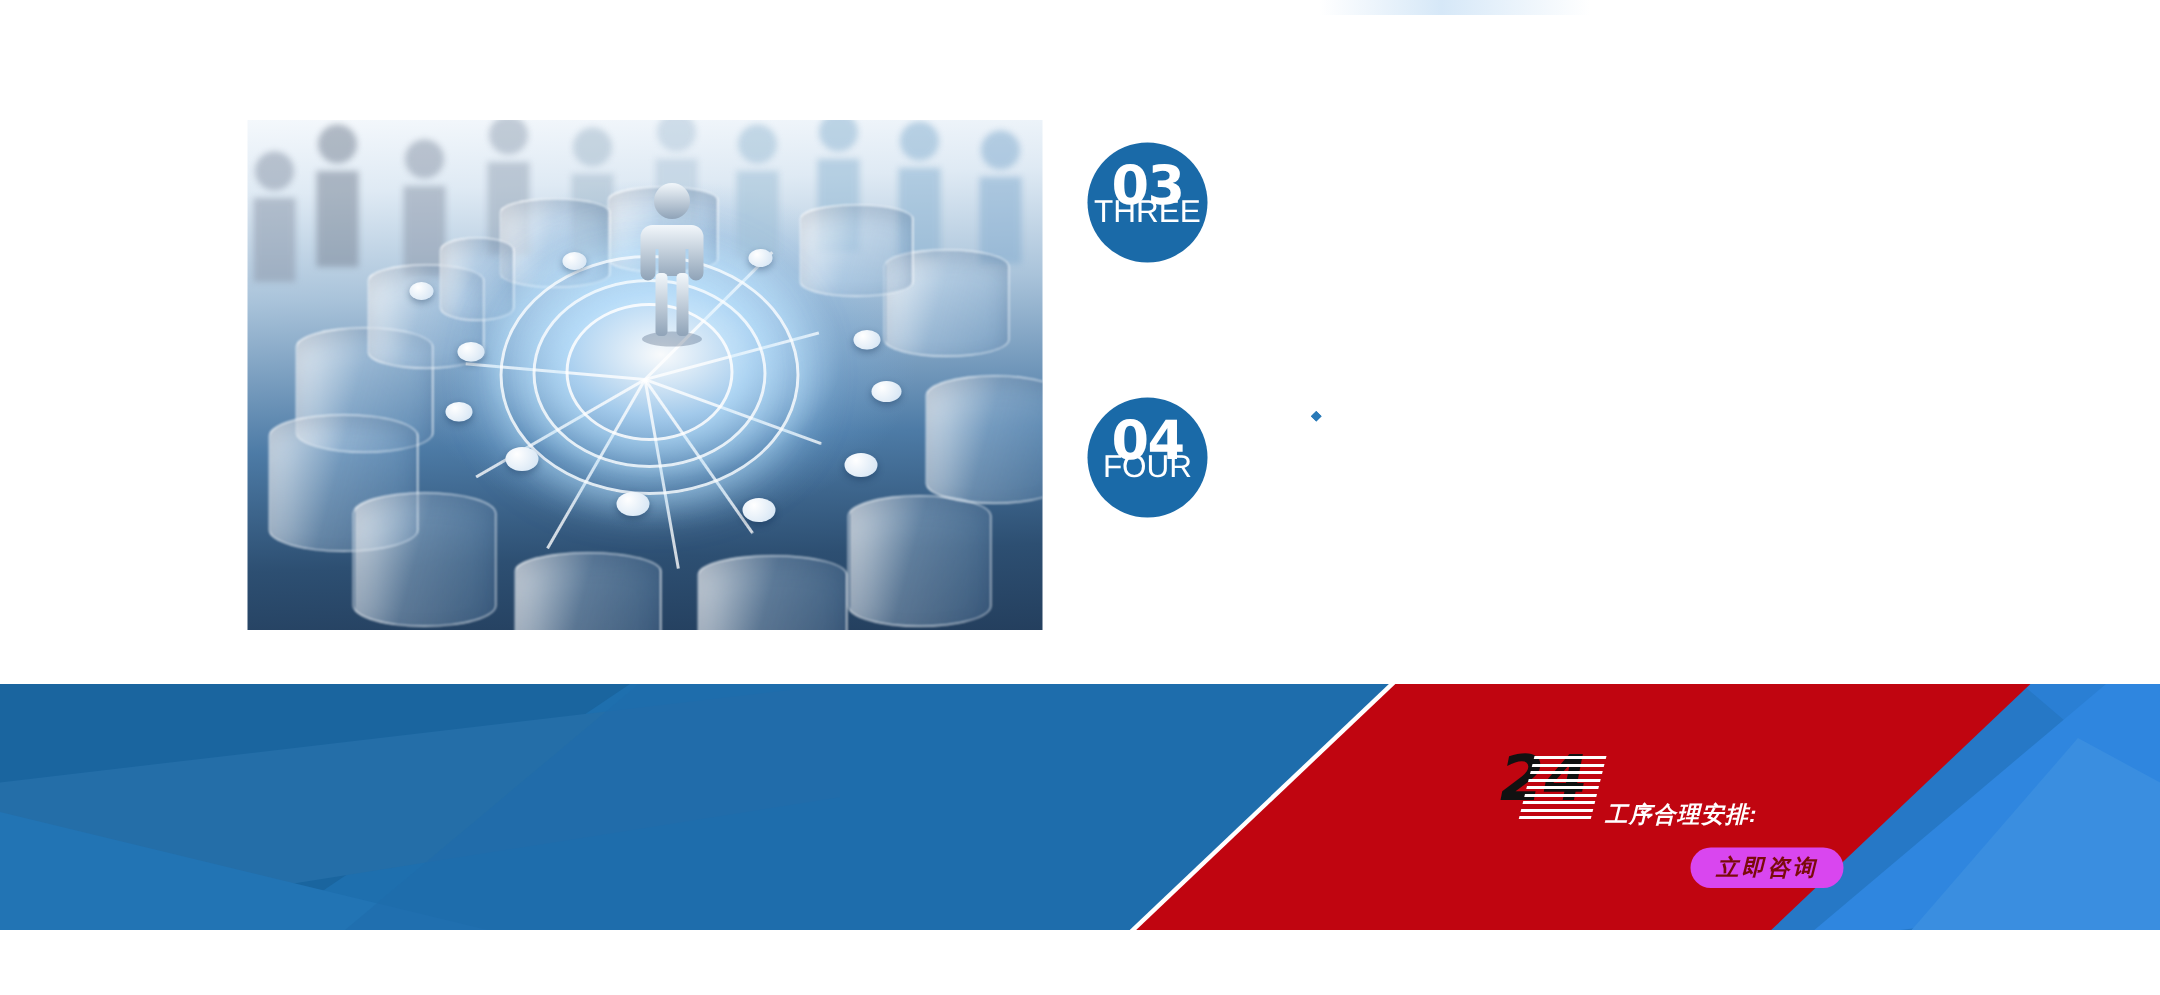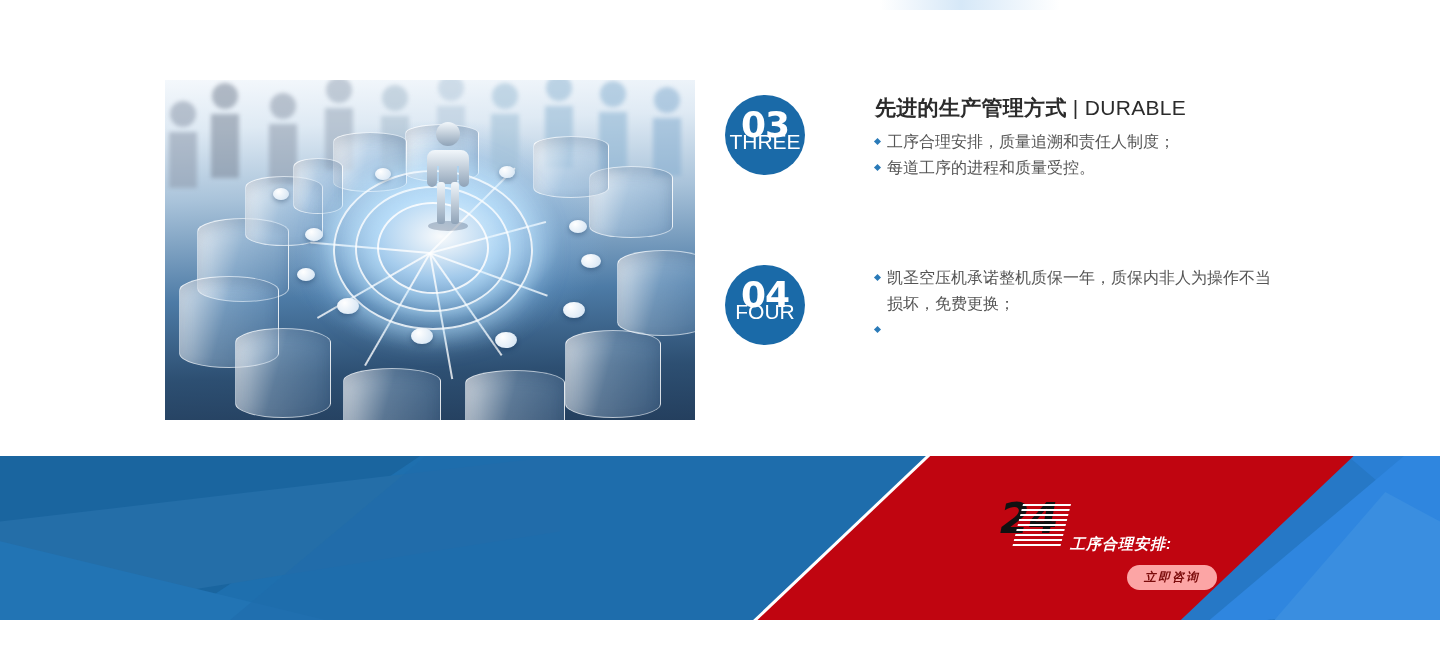--- a/index.html
+++ b/index.html
@@ -98,22 +98,22 @@
      font-weight:700; color:#111; line-height:1; font-family:"DejaVu Sans",sans-serif; }
   .num24 .stripes { position:absolute; left:18px; top:2px; width:48px; height:44px;
      background:repeating-linear-gradient(0deg,#ffffff 0px,#ffffff 2px,rgba(255,255,255,0) 2px,rgba(255,255,255,0) 5px);
      transform:skewX(-14deg); }
   .hotline-text { margin-left:4px; }
   .hotline-label { font-size:15px; font-style:italic; font-weight:700; color:#ffffff;
      letter-spacing:1px; line-height:1.05; }
   .hotline-number { font-size:30px; font-style:italic; font-weight:700; color:#ffffff;
      letter-spacing:0px; line-height:1.15; font-family:"DejaVu Sans",sans-serif; }
   .cta { position:absolute; left:1127px; top:565px; z-index:8;
-     background:#fca5a5; border-radius:14px; padding:4px 17px;
-     font-size:12px; font-weight:700; font-style:italic; color:#7a0a0a;
+     background:#d946ef; border-radius:14px; padding:4px 17px;
+     font-size:15px; font-weight:700; font-style:italic; color:#7a0a0a;
      letter-spacing:2px; cursor:pointer; }
 
   .footer-gap { position:absolute; left:0; top:620px; width:1440px; height:43px; background:#fff; }
 </style>
 </head>
 <body>
 
 <div class="page">
 
   <div class="top-wash"></div>
@@ -221,37 +221,30 @@
         <rect x="24" y="62" width="8" height="42" rx="3" fill="url(#figg)"></rect>
         <rect x="38" y="62" width="8" height="42" rx="3" fill="url(#figg)"></rect>
       </svg>
     </div>
 
     <div class="feature f3">
       <div class="badge">
         <div class="num">03</div>
         <div class="word">THREE</div>
       </div>
-      <div class="feature-text">
-        <div class="feature-title"><span>先进的生产管理方式</span><span class="en"> | </span><span class="en">DURABLE</span></div>
-        <ul class="bullet-list">
-          <li><span class="dia"></span><span>工序合理安排，质量追溯和责任人制度；</span></li>
-          <li><span class="dia"></span><span>每道工序的进程和质量受控。</span></li>
-        </ul>
-      </div>
     </div>
 
     <div class="feature f4">
       <div class="badge">
         <div class="num">04</div>
         <div class="word">FOUR</div>
       </div>
       <div class="feature-text">
         <ul class="bullet-list">
-          <li><span class="dia"></span><span>凯圣空压机承诺整机质保一年，质保内非人为操作不当损坏，免费更换；</span></li>
+          <li><span class="dia"></span></li>
           <li><span class="dia"></span></li>
         </ul>
       </div>
     </div>
   </div>
 
   <div class="banner">
     <div class="facet b-f1"></div>
     <div class="facet b-f2"></div>
     <div class="facet b-f3"></div>

